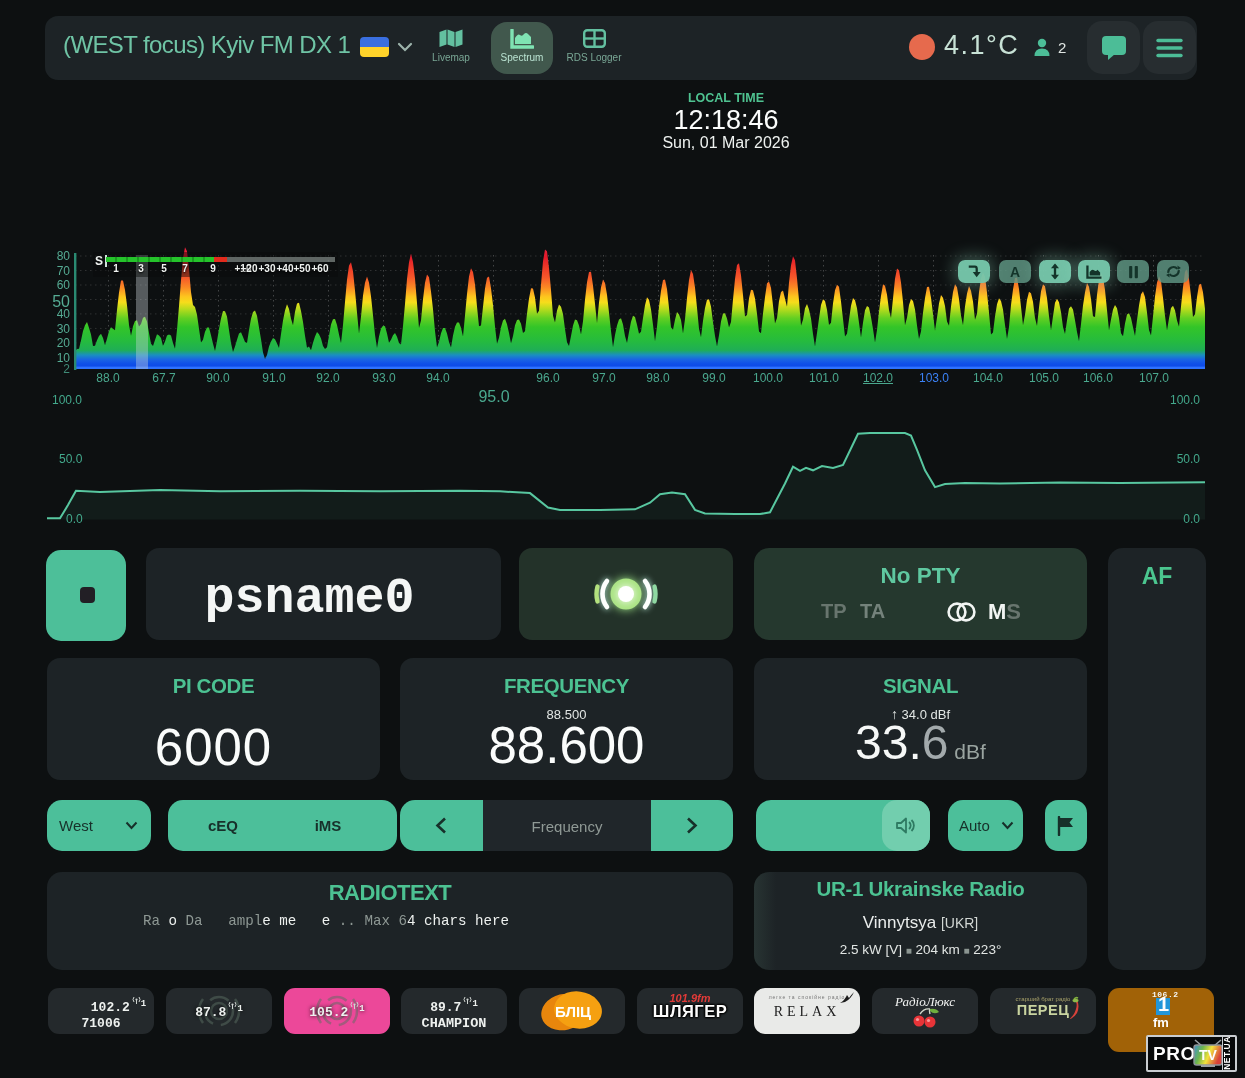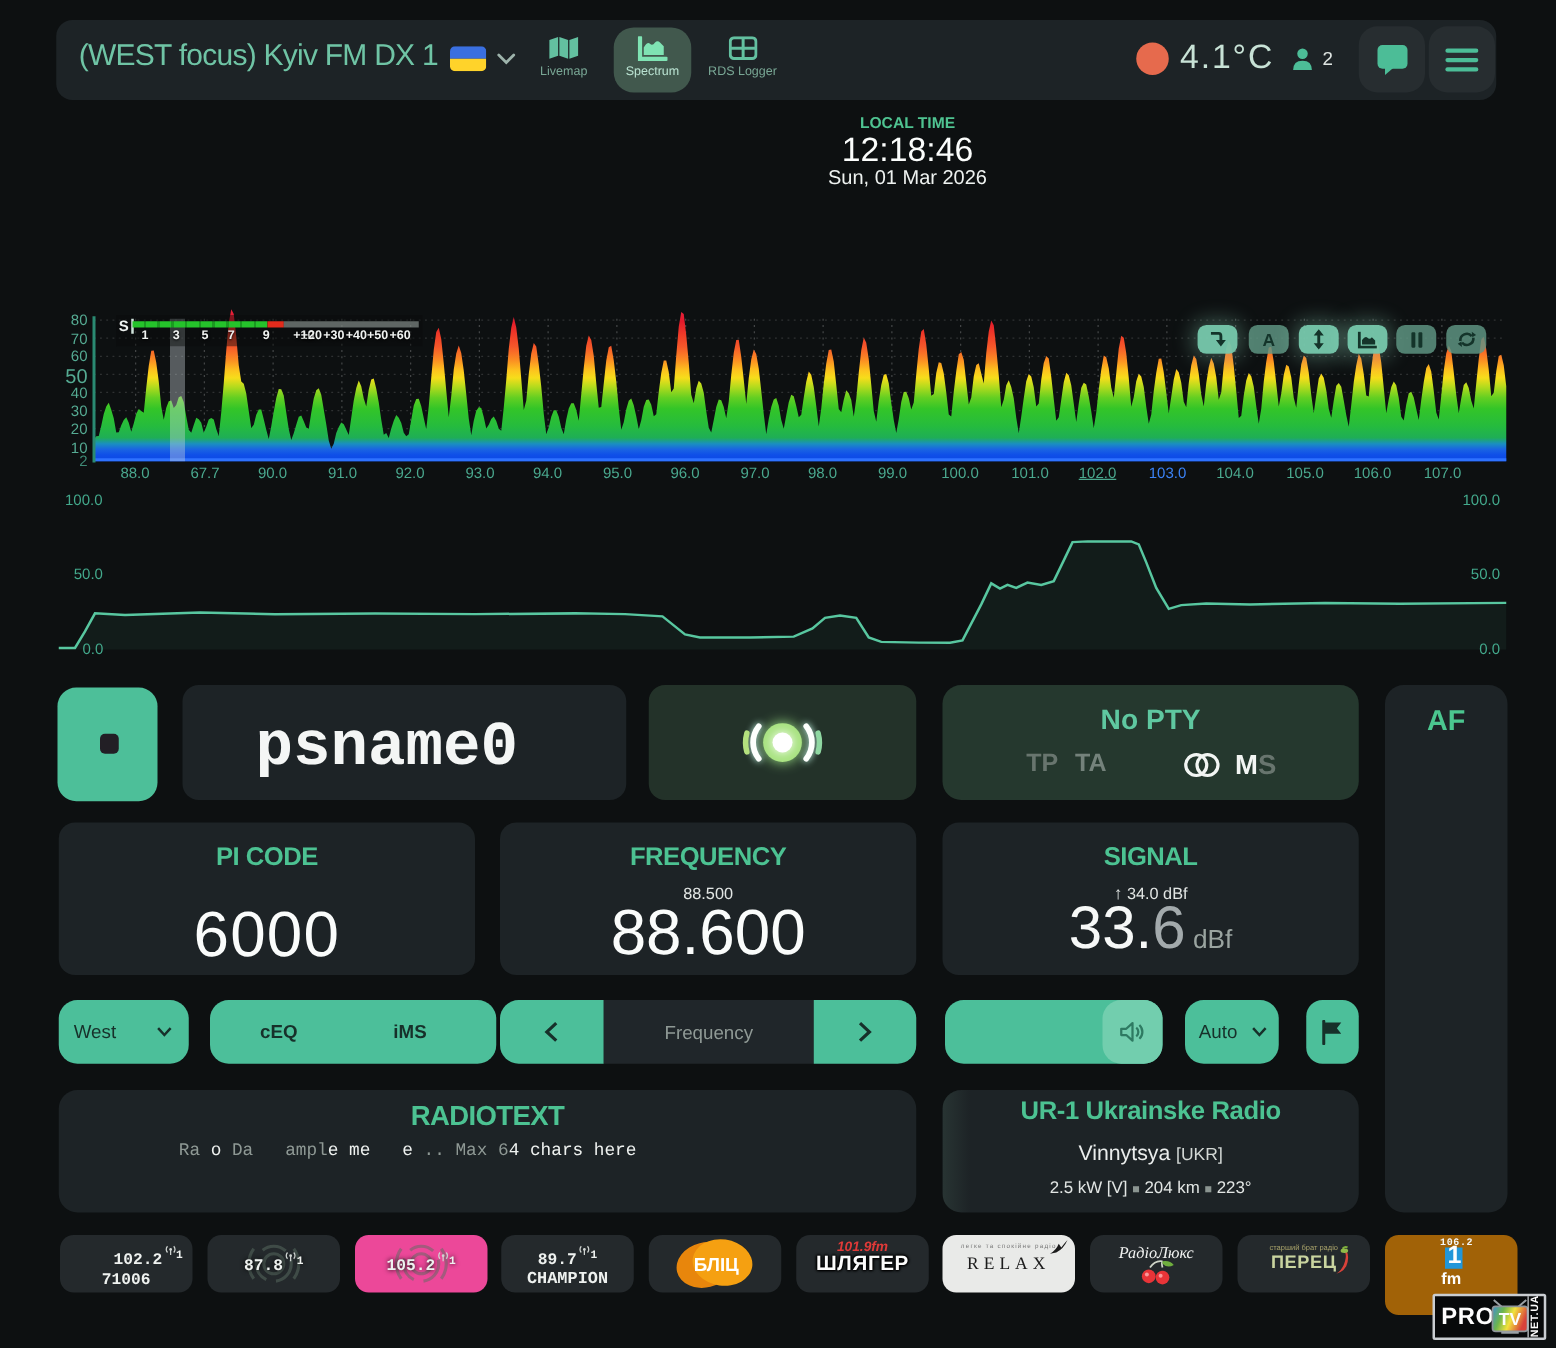--- a/index.html
+++ b/index.html
@@ -129,21 +129,21 @@
 <div class="abs" style="left:40px;top:336px;width:30px;text-align:right;font-size:12px;color:#55ab93;">20</div>
 <div class="abs" style="left:40px;top:351px;width:30px;text-align:right;font-size:12px;color:#55ab93;">10</div>
 <div class="abs" style="left:40px;top:362px;width:30px;text-align:right;font-size:12px;color:#3f8a76;">2</div>
 <div class="abs" style="left:86px;top:371px;width:44px;text-align:center;font-size:12px;color:#4aa88e;">88.0</div>
 <div class="abs" style="left:142px;top:371px;width:44px;text-align:center;font-size:12px;color:#4aa88e;">67.7</div>
 <div class="abs" style="left:196px;top:371px;width:44px;text-align:center;font-size:12px;color:#4aa88e;">90.0</div>
 <div class="abs" style="left:252px;top:371px;width:44px;text-align:center;font-size:12px;color:#4aa88e;">91.0</div>
 <div class="abs" style="left:306px;top:371px;width:44px;text-align:center;font-size:12px;color:#4aa88e;">92.0</div>
 <div class="abs" style="left:362px;top:371px;width:44px;text-align:center;font-size:12px;color:#4aa88e;">93.0</div>
 <div class="abs" style="left:416px;top:371px;width:44px;text-align:center;font-size:12px;color:#4aa88e;">94.0</div>
-<div class="abs" style="left:472px;top:371px;width:44px;text-align:center;font-size:12px;color:#4aa88e;">95.0</div>
+<div class="abs" style="left:472px;top:388px;width:44px;text-align:center;font-size:16px;color:#4aa88e;">95.0</div>
 <div class="abs" style="left:526px;top:371px;width:44px;text-align:center;font-size:12px;color:#4aa88e;">96.0</div>
 <div class="abs" style="left:582px;top:371px;width:44px;text-align:center;font-size:12px;color:#4aa88e;">97.0</div>
 <div class="abs" style="left:636px;top:371px;width:44px;text-align:center;font-size:12px;color:#4aa88e;">98.0</div>
 <div class="abs" style="left:692px;top:371px;width:44px;text-align:center;font-size:12px;color:#4aa88e;">99.0</div>
 <div class="abs" style="left:746px;top:371px;width:44px;text-align:center;font-size:12px;color:#4aa88e;">100.0</div>
 <div class="abs" style="left:802px;top:371px;width:44px;text-align:center;font-size:12px;color:#4aa88e;">101.0</div>
 <div class="abs" style="left:856px;top:371px;width:44px;text-align:center;font-size:12px;color:#4aa88e;text-decoration:underline;">102.0</div>
 <div class="abs" style="left:912px;top:371px;width:44px;text-align:center;font-size:12px;color:#3b82f6;">103.0</div>
 <div class="abs" style="left:966px;top:371px;width:44px;text-align:center;font-size:12px;color:#4aa88e;">104.0</div>
 <div class="abs" style="left:1022px;top:371px;width:44px;text-align:center;font-size:12px;color:#4aa88e;">105.0</div>

